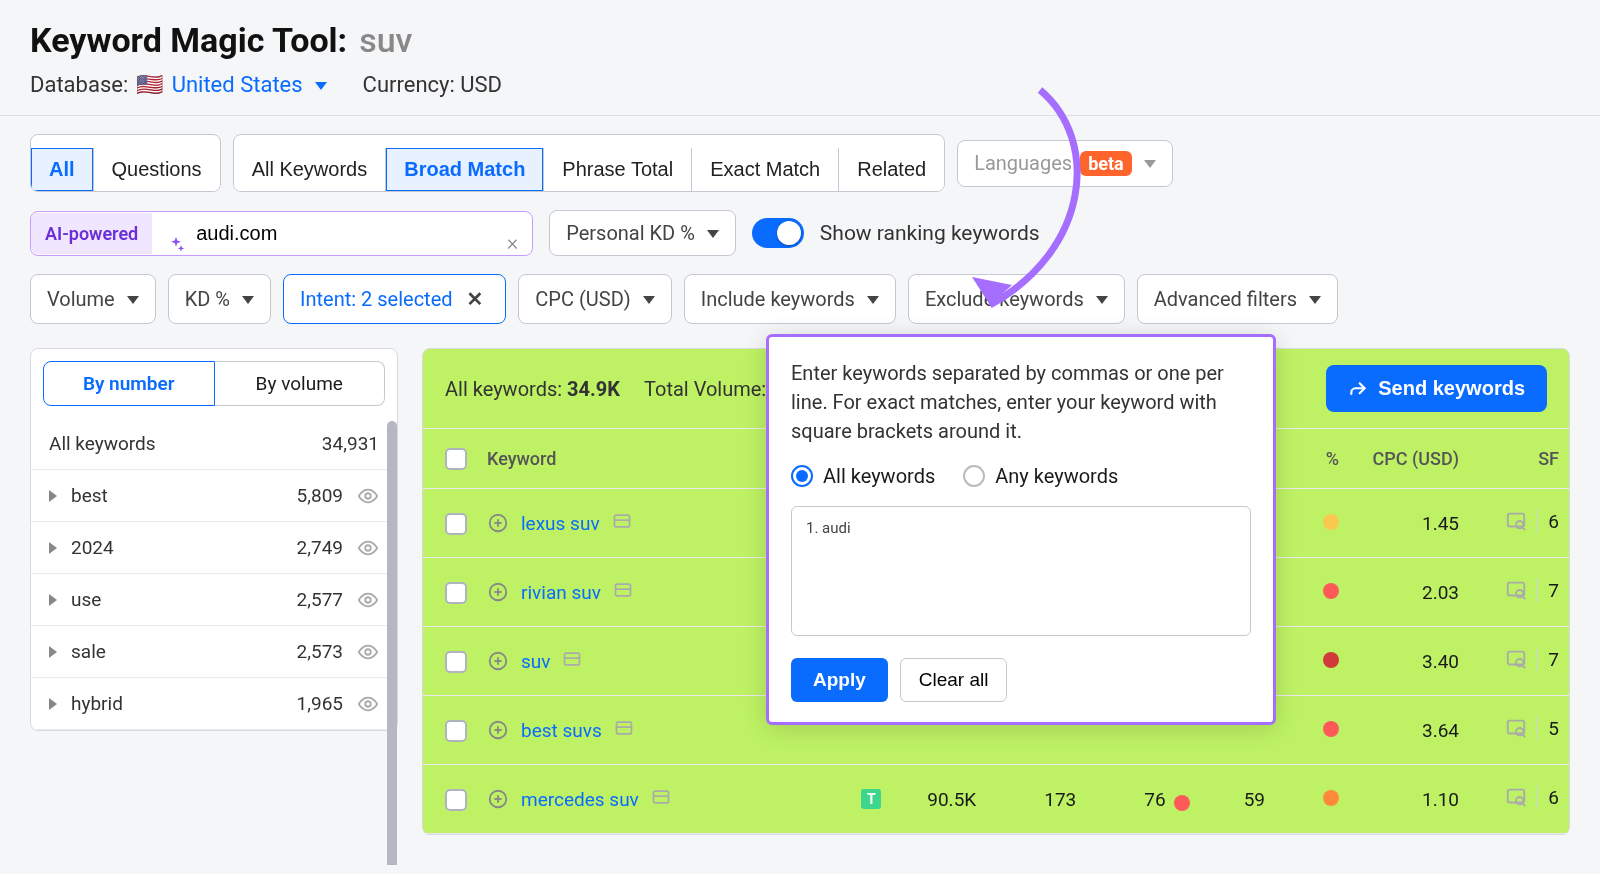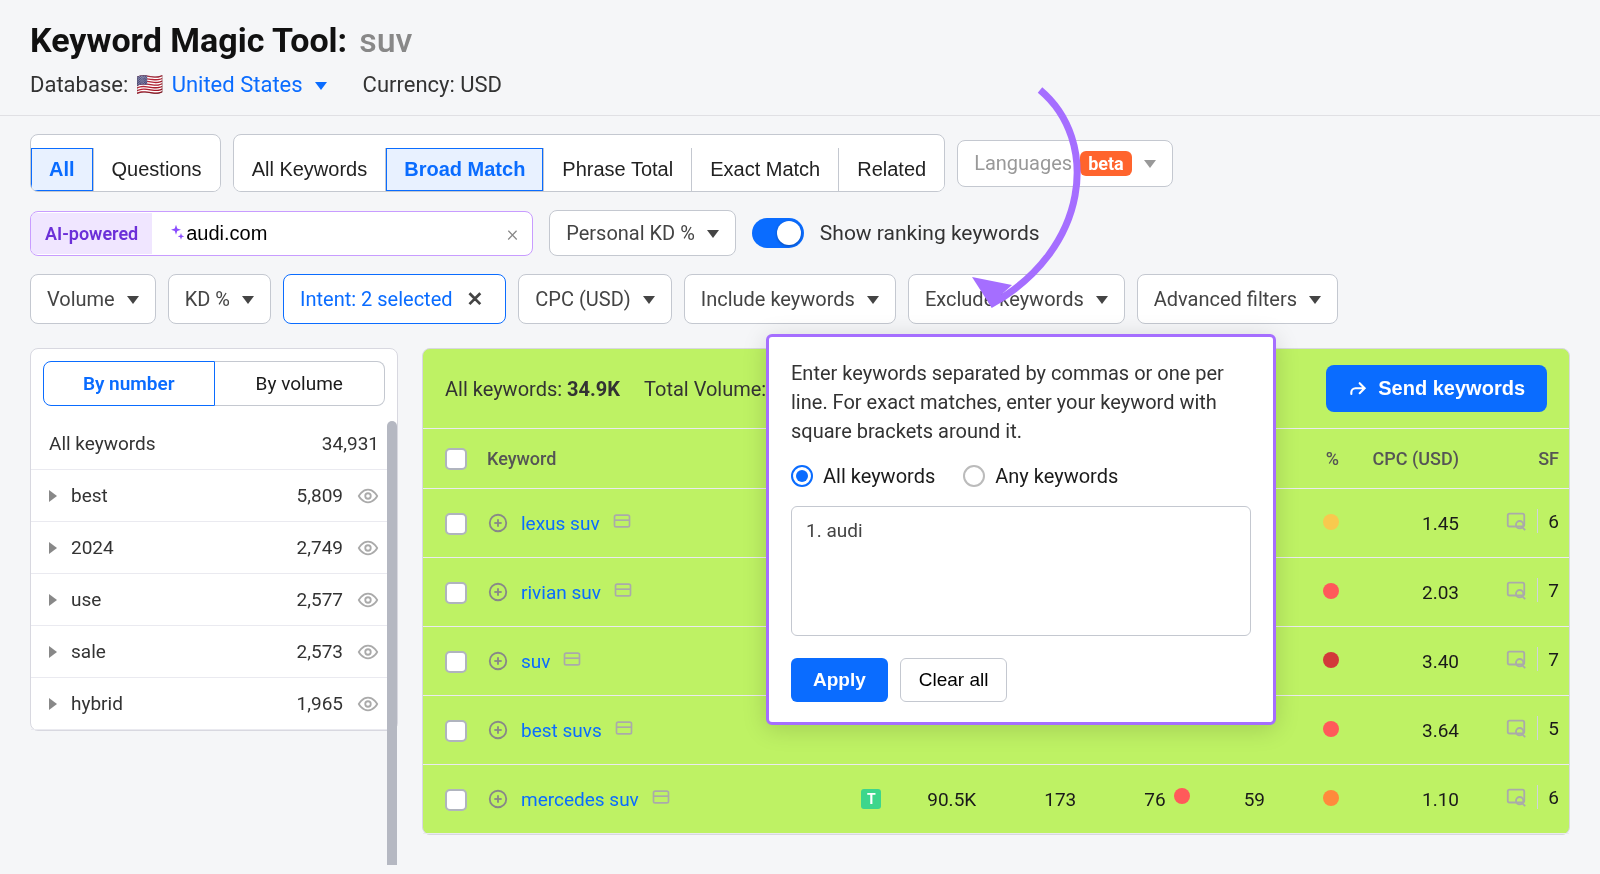--- a/index.html
+++ b/index.html
@@ -19,21 +19,21 @@
   .seg-btn{padding:10px 18px;font-size:20px;border:none;background:#fff;cursor:pointer;color:#222;margin-top:13px;}
   .seg-btn+.seg-btn{border-left:1px solid #c4c8d0;}
   .seg-btn.active{background:#e8f1ff;color:#0a6cff;font-weight:600;box-shadow:inset 0 0 0 1px #0a6cff;}
   .drop-btn{display:inline-flex;align-items:center;gap:8px;padding:10px 16px;border:1px solid #c4c8d0;border-radius:8px;background:#fff;cursor:pointer;font-size:20px;color:#444;}
   .drop-btn.active{border-color:#0a6cff;color:#0a6cff;border-width:1.5px;}
   .drop-btn.lang{color:#999;}
   .badge-beta{background:#ff642d;color:#fff;font-size:18px;font-weight:700;padding:2px 8px;border-radius:6px;}
   .ai-row{display:flex;gap:16px;align-items:center;margin-bottom:18px;flex-wrap:wrap;}
   .ai-group{display:inline-flex;align-items:center;border:1.5px solid #c89cff;border-radius:8px;overflow:hidden;background:#fff;}
   .ai-lbl{background:#f0e6ff;color:#6b2fd8;padding:10px 14px;font-weight:600;font-size:18px;text-align:center;}
-  .ai-input{display:inline-flex;align-items:center;gap:0;padding:0 14px;width:380px;}
+  .ai-input{display:inline-flex;align-items:flex-end;gap:10px;padding:0 14px;width:380px;}
   .ai-input input{border:none;outline:none;font-size:20px;flex:1;padding:10px 0;}
   .spark-icon{color:#8a4cff;}
   .clear-x{color:#888;cursor:pointer;font-size:22px;font-weight:300;}
   .toggle{position:relative;width:52px;height:30px;background:#0a6cff;border-radius:15px;cursor:pointer;}
   .toggle::after{content:"";position:absolute;width:24px;height:24px;border-radius:50%;background:#fff;top:3px;right:3px;box-shadow:0 1px 3px rgba(0,0,0,0.3);}
   .toggle-lbl{font-size:21px;color:#333;}
   .filter-row{display:flex;gap:12px;margin-bottom:24px;flex-wrap:wrap;}
   .close-x{color:#444;font-size:20px;padding:2px 6px;cursor:pointer;font-weight:600;}
   .main{display:flex;gap:24px;padding:0 30px 30px;align-items:flex-start;}
   .sidebar{width:368px;background:#fff;border:1px solid #d8d8e0;border-radius:8px;position:relative;}
@@ -58,34 +58,34 @@
   th.r{text-align:right;}
   th:first-child{padding-left:22px;}
   td{padding:20px 10px;border-bottom:1px solid #eaeaf0;font-size:19px;}
   td.r{text-align:right;}
   td:first-child{padding-left:22px;}
   .cb{width:22px;height:22px;border:2px solid #b0b4be;border-radius:5px;display:inline-block;vertical-align:middle;cursor:pointer;background:#fff;}
   .kw-cell{display:flex;align-items:center;gap:12px;}
   .plus-circ{color:#888;display:inline-flex;}
   .kw-link{color:#0a6cff;}
   .serp-ic{color:#aaa;}
-  .kd-badge{display:inline-flex;align-items:flex-start;gap:8px;}
+  .kd-badge{display:inline-flex;align-items:flex-end;gap:8px;}
   .dot{width:16px;height:16px;border-radius:50%;display:inline-block;}
   .serp-icon{display:inline-flex;align-items:center;gap:6px;color:#aaa;}
   .sf-pair{display:inline-flex;align-items:center;gap:10px;}
   .divider{width:1px;height:24px;background:#d0d4dc;}
   .intent-t{display:inline-flex;width:20px;height:20px;background:#3dd68c;color:#fff;font-size:14px;font-weight:700;align-items:center;justify-content:center;border-radius:3px;margin-right:6px;}
   .popover{position:absolute;top:334px;left:766px;width:510px;background:#fff;border:3px solid #a56eff;border-radius:6px;padding:22px 22px 20px;box-shadow:0 4px 24px rgba(0,0,0,0.15);z-index:50;}
   .pop-text{font-size:20px;color:#333;line-height:1.45;margin-bottom:18px;}
   .radio-row{display:flex;gap:28px;margin-bottom:18px;}
   .radio-opt{display:inline-flex;align-items:center;gap:10px;font-size:20px;cursor:pointer;}
   .radio{width:22px;height:22px;border-radius:50%;border:2.5px solid #bbb;display:inline-block;position:relative;}
   .radio.on{border-color:#0a6cff;}
   .radio.on::after{content:"";position:absolute;inset:3px;border-radius:50%;background:#0a6cff;}
-  .pop-ta{width:100%;height:130px;border:1.5px solid #c4c8d0;border-radius:6px;padding:12px 14px;font-size:19px;color:#444;resize:none;margin-bottom:18px;font-family:inherit;}
+  .pop-ta{width:100%;height:130px;border:1.5px solid #c4c8d0;border-radius:6px;padding:12px 14px;font-size:15px;color:#444;resize:none;margin-bottom:18px;font-family:inherit;}
   .pop-btns{display:flex;gap:12px;}
   .btn-primary{background:#0a6cff;color:#fff;border:none;padding:10px 22px;border-radius:6px;font-size:19px;font-weight:600;cursor:pointer;}
   .btn-sec{background:#fff;border:1px solid #c4c8d0;padding:10px 18px;border-radius:6px;font-size:19px;cursor:pointer;}
   .arrow-callout{position:absolute;top:80px;left:960px;pointer-events:none;z-index:40;}
 </style>
 </head>
 <body>
 
 <div class="header">
   <div class="title-row">

